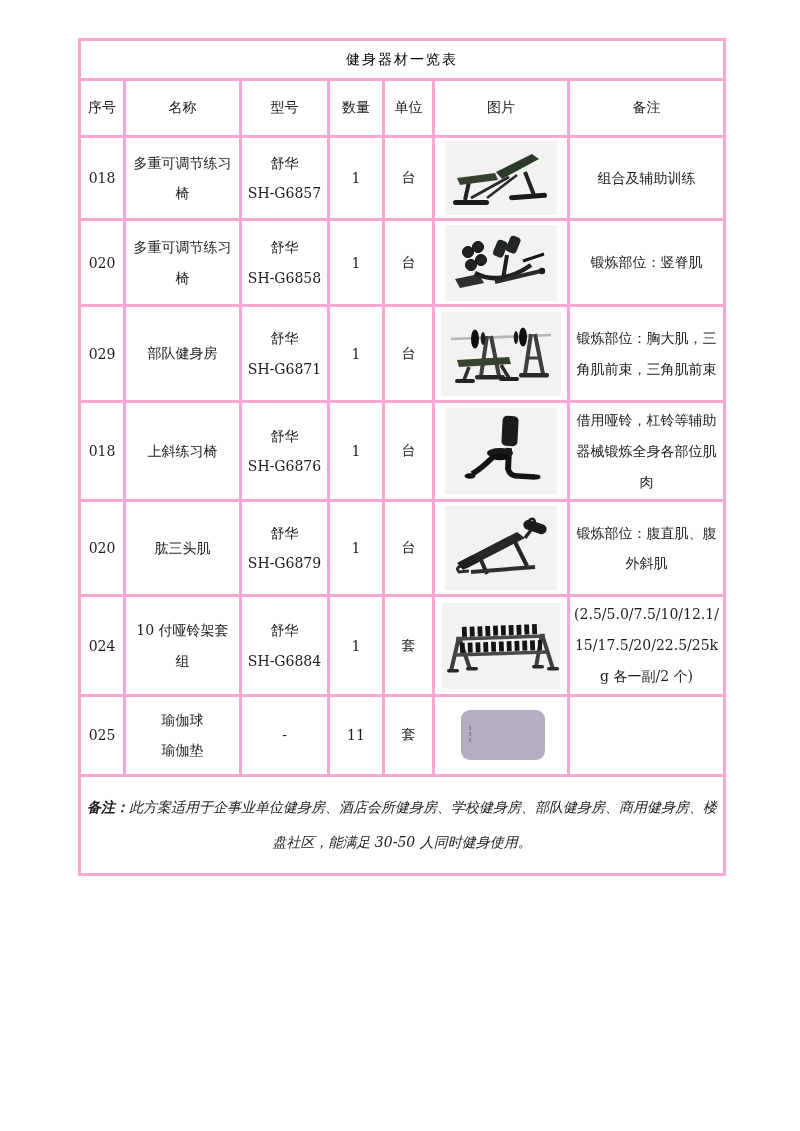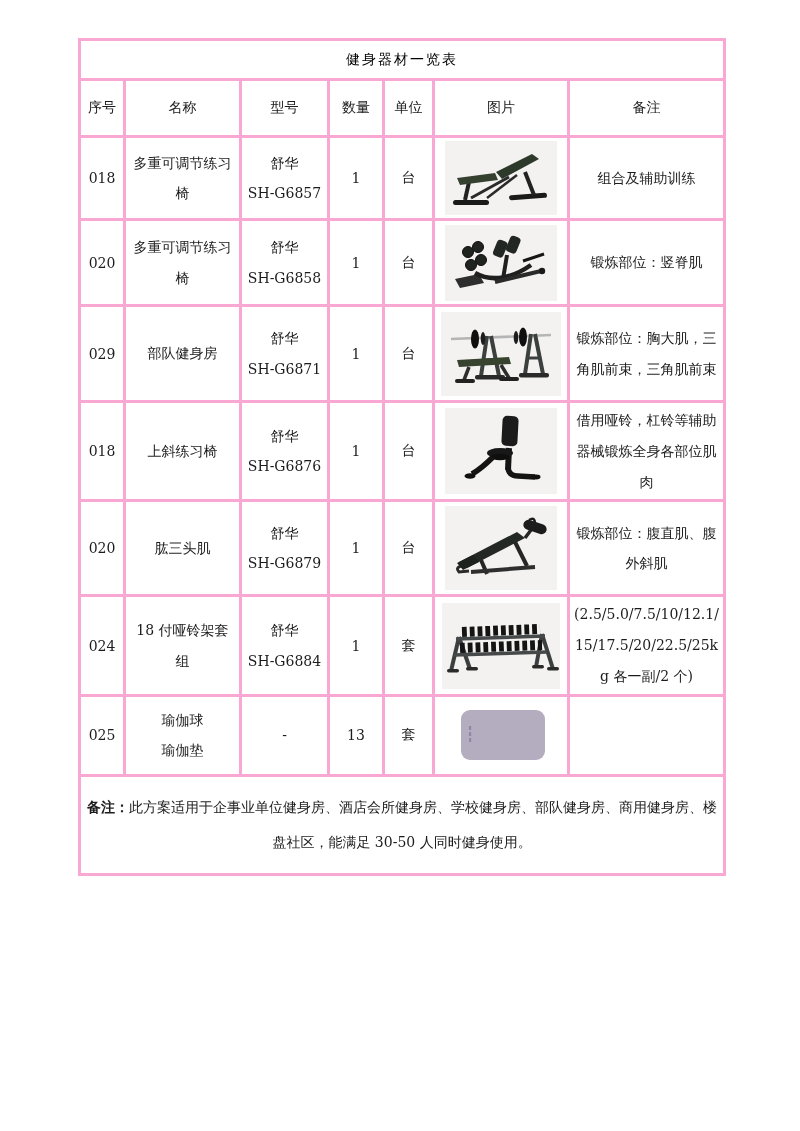--- a/index.html
+++ b/index.html
@@ -25,21 +25,21 @@
   }
   .hdr{font-size:14.5px;}
   .num{font-size:14px;}
   .name-cell{line-height:2.15;white-space:pre-line;}
   .model-cell div{line-height:2.15;}
   .remark-cell{line-height:2.2;padding:2px 8px;}
   .break-all{word-break:break-all;}
   .img-cell{padding:0;}
   .img-cell svg{display:block;margin:0 auto;}
   .note-cell{
-    text-align:center;line-height:2.45;font-size:14px;padding:6px 14px;
+    text-align:center;line-height:2.45;font-size:14px;padding:6px 14px;font-style:italic;
   }
   .note-label{font-weight:bold;}
 </style>
 </head>
 <body>
 
 <div class="sheet">
 <table class="equip-table">
   <colgroup>
     <col style="width:45px">
@@ -201,21 +201,21 @@
         <path d="M16,60 q-6,2 -2,6 l10,-1" stroke="#2a2a2a" stroke-width="3" fill="none"></path>
         <polygon points="14,56 72,26 80,32 22,62" fill="#242824"></polygon>
         <polygon points="12,57 28,49 34,56 18,64" fill="#1e221e"></polygon>
       </svg>
     </td>
     <td class="remark-cell">锻炼部位：腹直肌、腹外斜肌</td>
   </tr>
 
   <tr style="height:97px">
     <td class="num">024</td>
-    <td class="name-cell">18 付哑铃架套组</td>
+    <td class="name-cell">10 付哑铃架套组</td>
     <td class="model-cell">
       <div>舒华</div>
       <div>SH-G6884</div>
     </td>
     <td>1</td>
     <td>套</td>
     <td class="img-cell">
       <svg width="118" height="86" viewBox="0 0 118 86">
         <rect x="0" y="0" width="118" height="86" fill="#f3f2f0"></rect>
         <path d="M17,34 L9,68" stroke="#3c3f40" stroke-width="4" fill="none"></path>
@@ -235,21 +235,21 @@
     <td class="remark-cell break-all">(2.5/5.0/7.5/10/12.1/15/17.5/20/22.5/25kg 各一副/2 个)</td>
   </tr>
 
   <tr style="height:80px">
     <td class="num">025</td>
     <td class="name-cell">瑜伽球
 瑜伽垫</td>
     <td class="model-cell">
       <div>-</div>
     </td>
-    <td>13</td>
+    <td>11</td>
     <td>套</td>
     <td class="img-cell">
       <svg width="112" height="66" viewBox="0 0 112 66">
         <rect x="0" y="0" width="112" height="66" fill="#ffffff"></rect>
         <rect x="16" y="8" width="84" height="50" rx="9" fill="#b4adc0"></rect>
         <rect x="24" y="24" width="2.2" height="4" fill="#8f87a6"></rect>
         <rect x="24" y="30" width="2.2" height="4" fill="#8f87a6"></rect>
         <rect x="24" y="36" width="2.2" height="4" fill="#8f87a6"></rect>
       </svg>
     </td>

